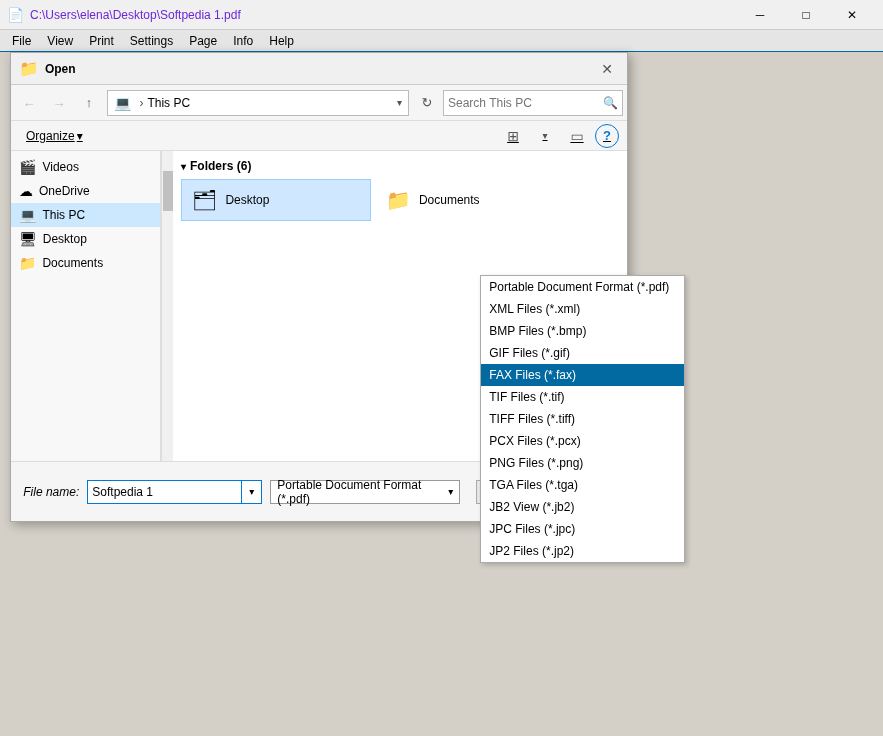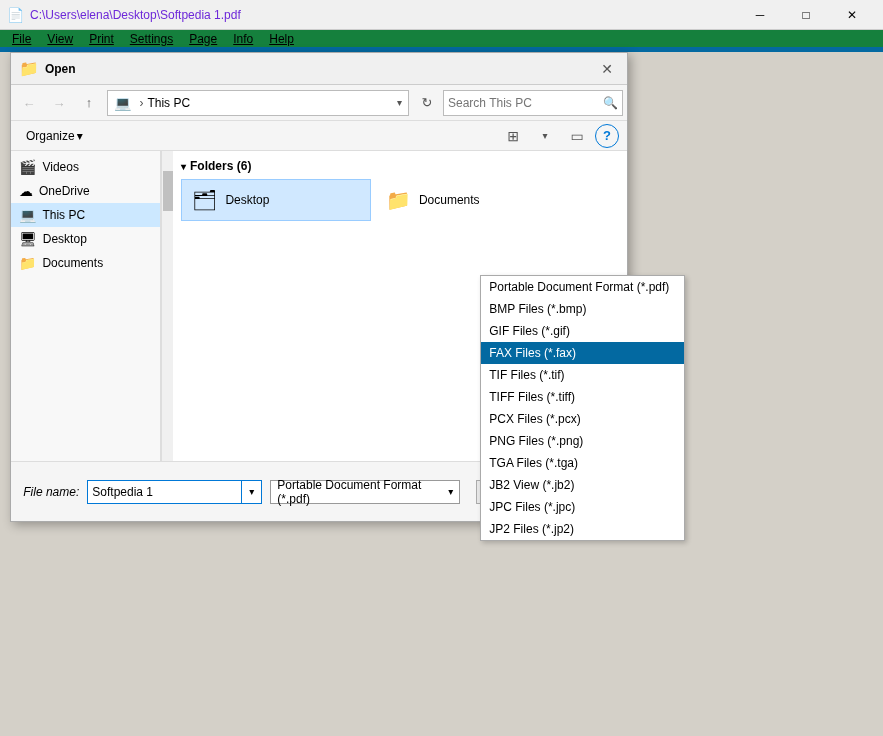--- a/index.html
+++ b/index.html
@@ -58,26 +58,25 @@
       cursor: pointer;
       display: flex;
       align-items: center;
       justify-content: center;
       font-size: 12px;
     }
 
     
     .menu-bar {
       height: 22px;
-      background: #15803d;
+      background: #e5e5e5;
       display: flex;
       align-items: center;
       padding: 0 4px;
-      border-bottom: 5px solid #0369a1;
-      text-decoration: underline;
+      border-bottom: 1px solid #0369a1;
     }
     .menu-item {
       padding: 2px 8px;
       cursor: pointer;
       font-size: 12px;
       color: #000;
     }
 
     
     .bottom-area {
@@ -205,20 +204,21 @@
     }
 
     
     .toolbar {
       height: 30px;
       background: #f5f5f5;
       display: flex;
       align-items: center;
       padding: 0 8px;
       border-bottom: 1px solid #ddd;
+      text-decoration: underline;
     }
     .organize-btn {
       display: flex;
       align-items: center;
       gap: 2px;
       padding: 2px 6px;
       cursor: pointer;
       font-size: 12px;
       color: #000;
       border: 1px solid transparent;
@@ -572,20 +572,21 @@
       </div>
 
       <div class="file-type-select-wrapper">
         <div class="file-type-display">
           <span>Portable Document Format (*.pdf)</span>
           <span style="font-size:10px;">▾</span>
         </div>
 
         <div class="dropdown-menu">
           <div class="dropdown-item">Portable Document Format (*.pdf)</div>
+          <div class="dropdown-item">XML Files (*.xml)</div>
           <div class="dropdown-item">BMP Files (*.bmp)</div>
           <div class="dropdown-item">GIF Files (*.gif)</div>
           <div class="dropdown-item selected">FAX Files (*.fax)</div>
           <div class="dropdown-item">TIF Files (*.tif)</div>
           <div class="dropdown-item">TIFF Files (*.tiff)</div>
           <div class="dropdown-item">PCX Files (*.pcx)</div>
           <div class="dropdown-item">PNG Files (*.png)</div>
           <div class="dropdown-item">TGA Files (*.tga)</div>
           <div class="dropdown-item">JB2 View (*.jb2)</div>
           <div class="dropdown-item">JPC Files (*.jpc)</div>

